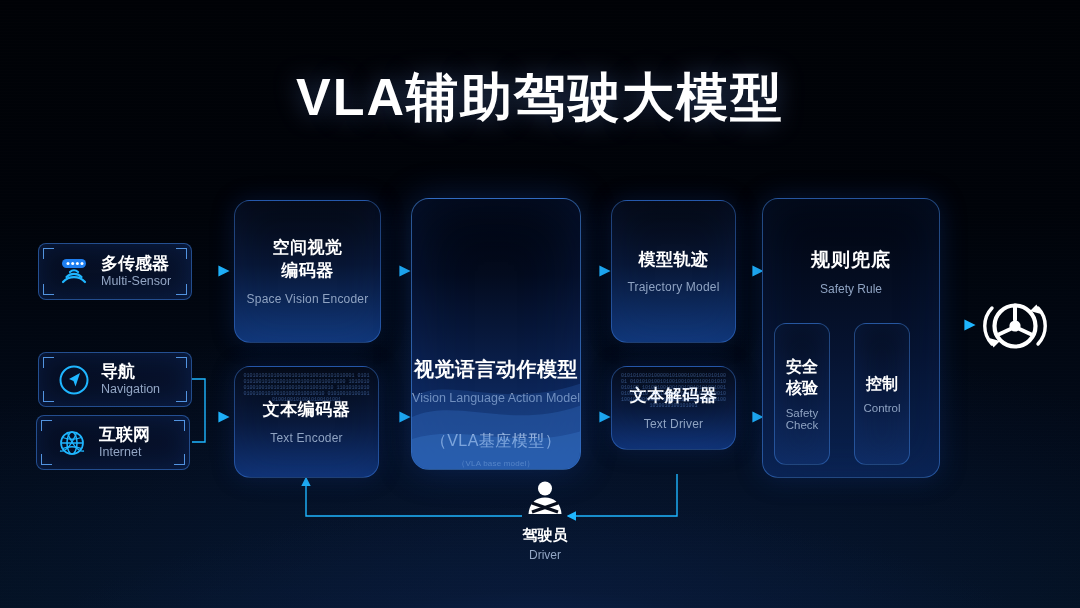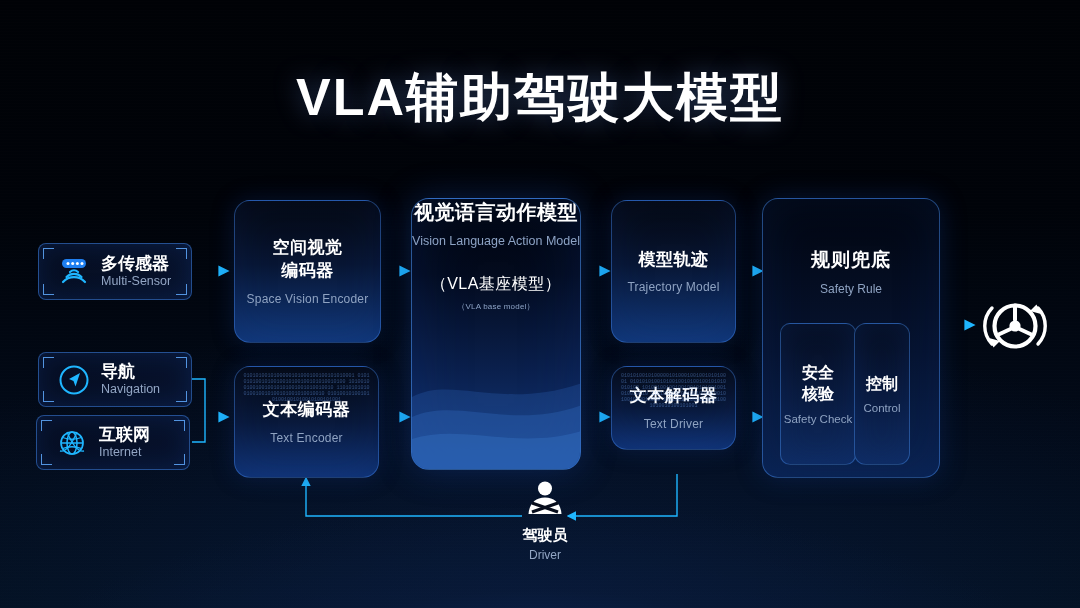--- a/index.html
+++ b/index.html
@@ -79,21 +79,21 @@
     pointer-events:none;
   }
 
   
   #vla-box{
     border:1px solid rgba(70,140,235,.6);
     border-radius:18px;
     background:linear-gradient(180deg,#01040c 0%, #030b1e 28%, #0a1f4b 62%, #133a80 100%);
     box-shadow:0 0 34px rgba(20,60,140,.45), inset 0 0 60px rgba(15,50,130,.3);
     overflow:hidden;
-    display:flex; flex-direction:column; align-items:center; justify-content:flex-start;
+    display:flex; flex-direction:column; align-items:center; justify-content:flex-end;
   }
   #vla-box .zh1{ font-size:20px; font-weight:bold; color:#fff; letter-spacing:.5px;}
   #vla-box .en1{ font-size:12.5px; color:#8da3c5; margin-top:8px;}
   #vla-box .zh2{ font-size:16px; color:#fff; margin-top:26px; letter-spacing:.5px;}
   #vla-box .en2{ font-size:8px; color:#8da3c5; margin-top:6px; letter-spacing:.2px;}
   .waves{ position:absolute; left:0; right:0; bottom:0; height:130px; pointer-events:none; }
 
   
   #safety-rule{
     border:1px solid rgba(62,128,220,.55);
@@ -260,21 +260,21 @@
   <div class="binary">0101010010100000101000100100101010001 01010101001010010010100100101010010100 1010010010010010010101001001010010010 11010101010010010010100101001010010010 0101001010010101001001010010100101001</div>
   <div class="zh">文本解码器</div>
   <div class="en">Text  Driver</div>
 </div>
 
 <div class="box" id="safety-rule" style="left:762px; top:198px; width:178px; height:280px;padding-left:32px;">
   <div class="hd">
     <div class="zh">规则兜底</div>
     <div class="en">Safety Rule</div>
   </div>
-  <div class="sub" style="left:17px; top:124px; width:76px; height:142px;border-radius:10px;">
+  <div class="sub" style="left:11px; top:124px; width:56px; height:142px;">
     <div class="zh">
       <span>安全</span><br><span>核验</span>
     </div>
     <div class="en">Safety Check</div>
   </div>
   <div class="sub" style="left:91px; top:124px; width:56px; height:142px;">
     <div class="zh">控制</div>
     <div class="en">Control</div>
   </div>
 </div>

